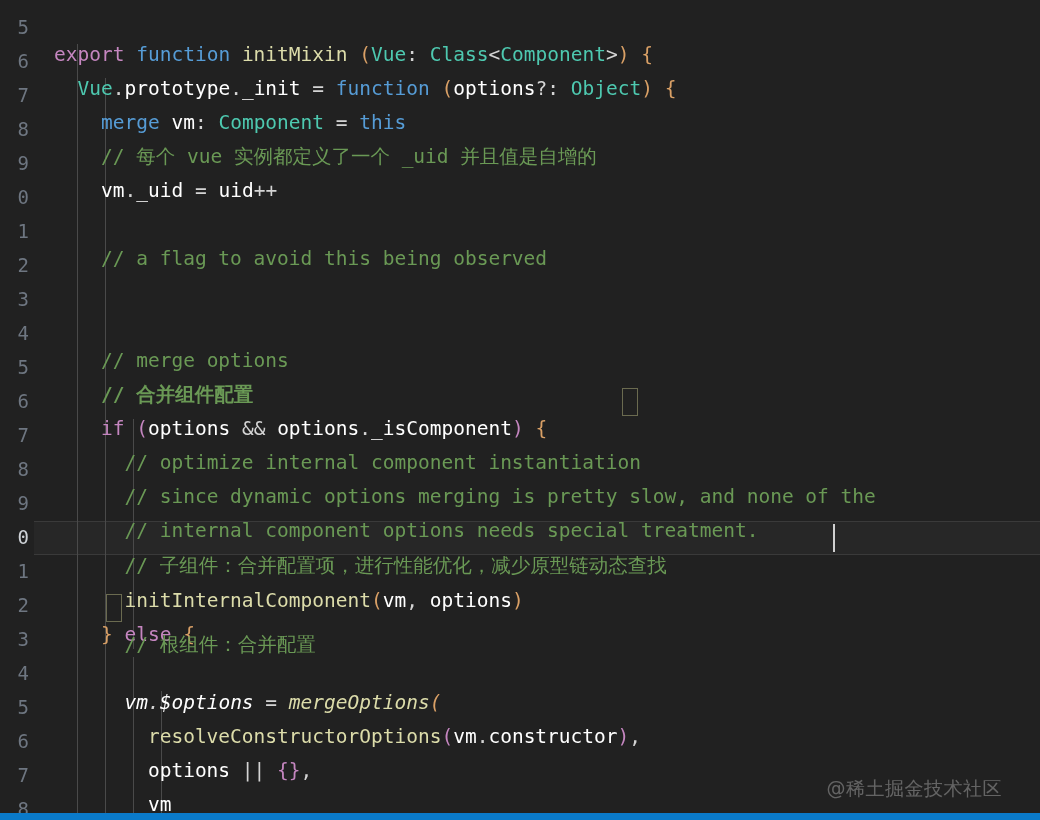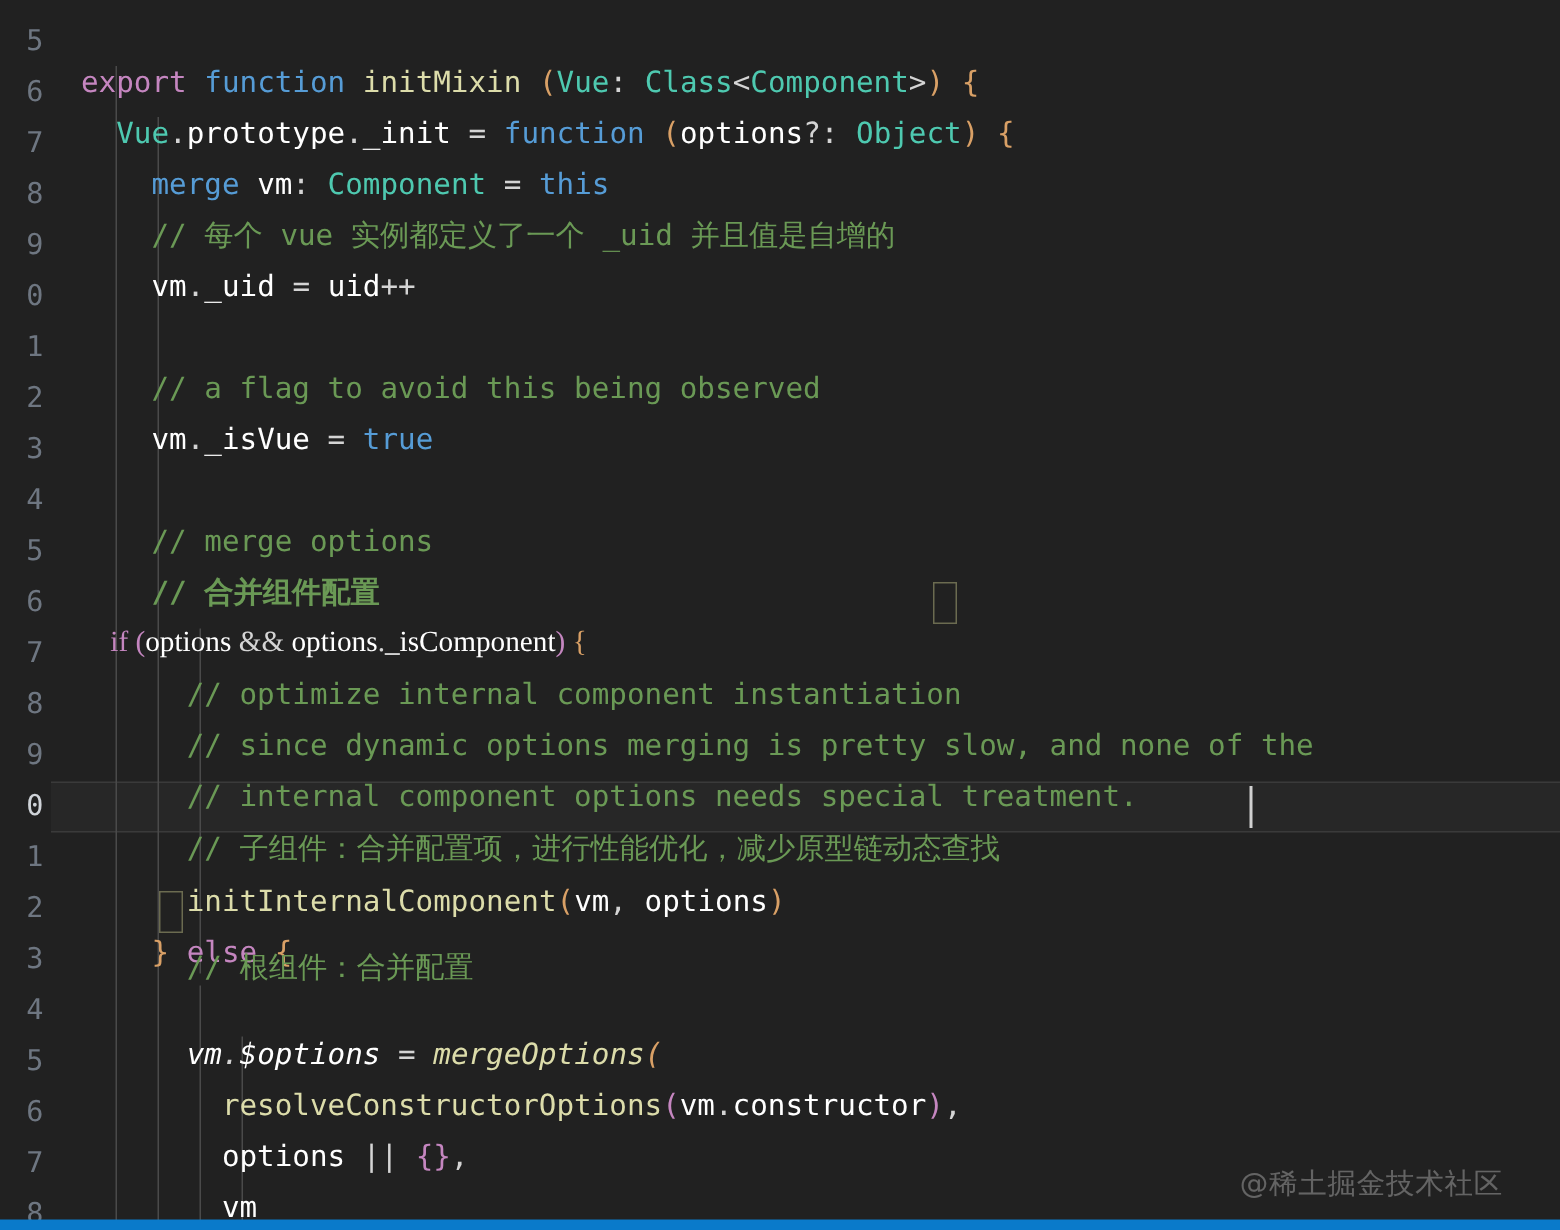--- a/index.html
+++ b/index.html
@@ -220,29 +220,28 @@
     <div class="code-line" style="top:78px;"><span class="txt">    <span class="kw2">merge</span> <span class="var">vm</span><span class="punc">:</span> <span class="type">Component</span> <span class="op">=</span> <span class="kw2">this</span></span></div>
 
     <div class="code-line" style="top:112px;"><span class="txt">    <span class="cmt">// 每个 vue 实例都定义了一个 _uid 并且值是自增的</span></span></div>
 
     <div class="code-line" style="top:146px;"><span class="txt">    <span class="var">vm</span><span class="punc">.</span><span class="var">_uid</span> <span class="op">=</span> <span class="var">uid</span><span class="op">++</span></span></div>
 
     <div class="code-line" style="top:180px;"><span class="txt"></span></div>
 
     <div class="code-line" style="top:214px;"><span class="txt">    <span class="cmt">// a flag to avoid this being observed</span></span></div>
 
-    <div class="code-line" style="top:248px;"><span class="txt">    <span class="var">vm</span><span class="punc">.</span><span class="var">_isVue</span> <span class="op">=</span> <span class="kw2">true</span></span></div>
 
     <div class="code-line" style="top:282px;"><span class="txt"></span></div>
 
     <div class="code-line" style="top:316px;"><span class="txt">    <span class="cmt">// merge options</span></span></div>
 
     <div class="code-line" style="top:350px;font-weight:bold;"><span class="txt">    <span class="cmt">// 合并组件配置</span></span></div>
 
-    <div class="code-line" style="top:384px;font-family:Liberation Serif, serif;"><span class="txt">    <span class="kw">if</span> <span class="paren2">(</span><span class="var">options</span> <span class="op">&amp;&amp;</span> <span class="var">options</span><span class="punc">.</span><span class="var">_isComponent</span><span class="paren2">)</span> <span class="paren1">{</span></span></div>
+    <div class="code-line" style="top:384px;"><span class="txt">    <span class="kw">if</span> <span class="paren2">(</span><span class="var">options</span> <span class="op">&amp;&amp;</span> <span class="var">options</span><span class="punc">.</span><span class="var">_isComponent</span><span class="paren2">)</span> <span class="paren1">{</span></span></div>
 
     <div class="code-line" style="top:418px;"><span class="txt">      <span class="cmt">// optimize internal component instantiation</span></span></div>
 
     <div class="code-line" style="top:452px;"><span class="txt">      <span class="cmt">// since dynamic options merging is pretty slow, and none of the</span></span></div>
 
     <div class="code-line" style="top:486px;"><span class="txt">      <span class="cmt">// internal component options needs special treatment.</span></span></div>
 
     <div class="code-line" style="top:521px;"><span class="txt">      <span class="cmt">// 子组件：合并配置项，进行性能优化，减少原型链动态查找</span></span></div>
 
     <div class="code-line" style="top:556px;"><span class="txt">      <span class="fn">initInternalComponent</span><span class="paren1">(</span><span class="var">vm</span><span class="punc">,</span> <span class="var">options</span><span class="paren1">)</span></span></div>

